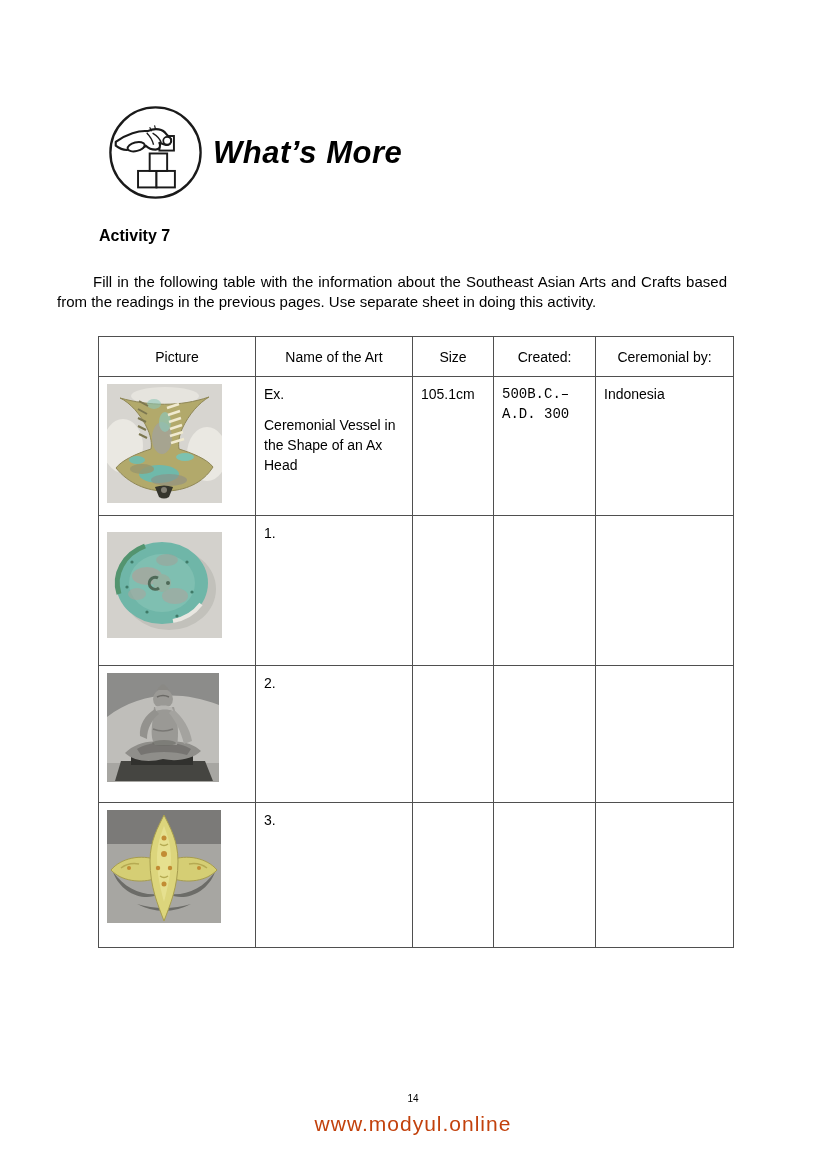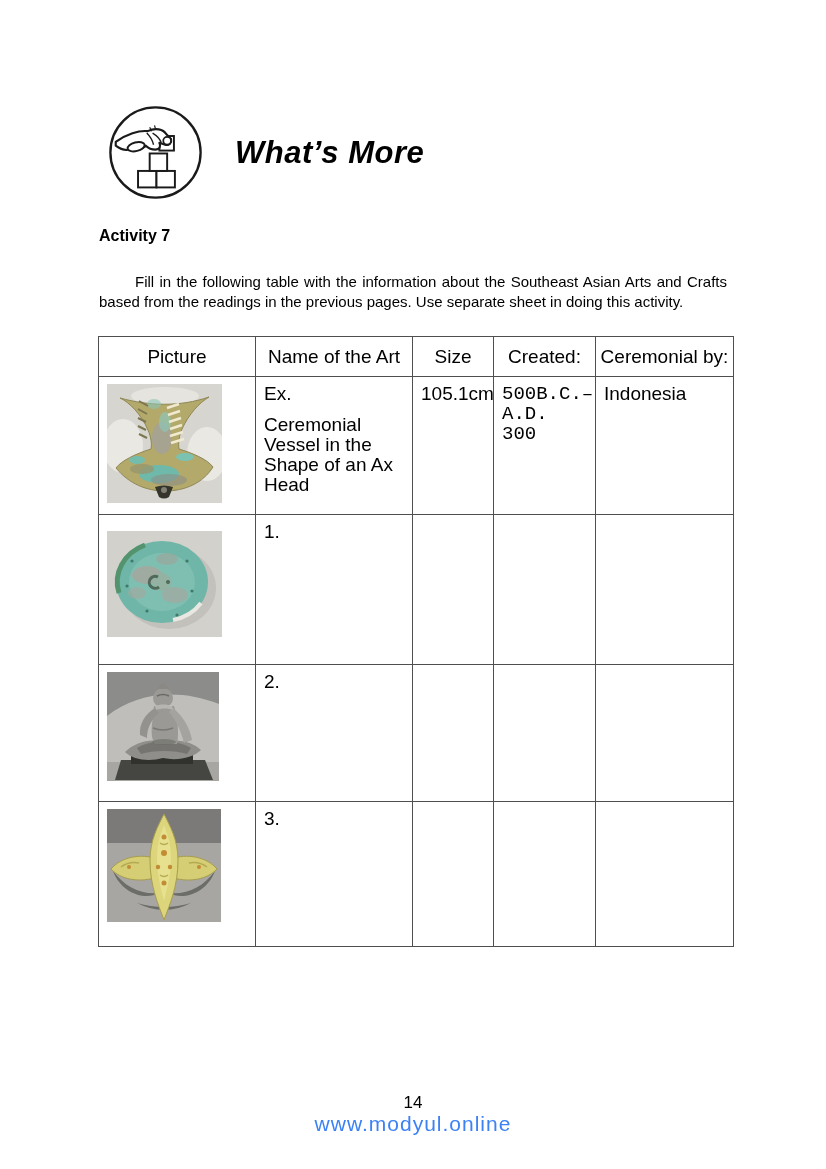--- a/index.html
+++ b/index.html
@@ -4,44 +4,44 @@
 <style>
   html,body{margin:0;padding:0;background:#ffffff;}
   body{
     width:826px;height:1169px;position:relative;overflow:hidden;
     font-family:"Liberation Sans", sans-serif;color:#000;
   }
   .header-row{display:flex;align-items:center;padding:104px 0 0 106px;}
   .logo{width:99px;height:97px;flex:0 0 auto;}
   .section-title{
     font-size:31px;font-weight:bold;font-style:italic;
-    margin-left:30px;letter-spacing:.5px;
+    margin-left:8px;letter-spacing:.5px;
   }
   .activity-title{margin:26px 0 0 99px;font-size:16px;font-weight:bold;}
   .instructions{
-    margin:27px 99px 0 99px;font-size:15px;line-height:20px;
+    margin:27px 99px 0 57px;font-size:15px;line-height:20px;
     text-align:justify;text-indent:36px;
   }
   table.arts{
     border-collapse:collapse;table-layout:fixed;width:635px;
-    margin:24px 0 0 98px;font-size:19px;
+    margin:24px 0 0 98px;font-size:14px;
   }
   table.arts th, table.arts td{border:1px solid #4f4f4f;}
   table.arts th{font-weight:normal;text-align:center;padding:0;}
   table.arts td{vertical-align:top;padding:7px 8px;line-height:20px;}
   tr.hdr{height:40px;}
   tr.r1{height:132px;margin-top:26px;} tr.r2{height:150px;} tr.r3{height:137px;} tr.r4{height:145px;}
   td.pic{padding:5px 0 0 16px;}
   .art-img{display:block;}
   .name-prefix{margin:0 0 11px 0;}
   .created-cell{white-space:pre-line;font-family:Liberation Mono, monospace;}
-  .page-number{position:absolute;top:1093px;left:0;width:826px;text-align:center;font-size:17px;}
+  .page-number{position:absolute;top:1093px;left:0;width:826px;text-align:center;font-size:10px;}
   .watermark{
     position:absolute;top:1112px;left:0;width:826px;text-align:center;
-    font-size:21px;color:#3b82f6;letter-spacing:1px;
+    font-size:21px;color:#c2410c;letter-spacing:1px;
   }
 </style>
 </head>
 <body>
 
 <div class="header-row">
   <span class="logo">
     <svg width="99" height="97" viewBox="0 0 100 100">
       <circle cx="50" cy="50" r="46.5" fill="none" stroke="#1a1a1a" stroke-width="2.4"></circle>
       <rect x="32" y="69" width="19" height="17" fill="#fff" stroke="#1a1a1a" stroke-width="2"></rect>

